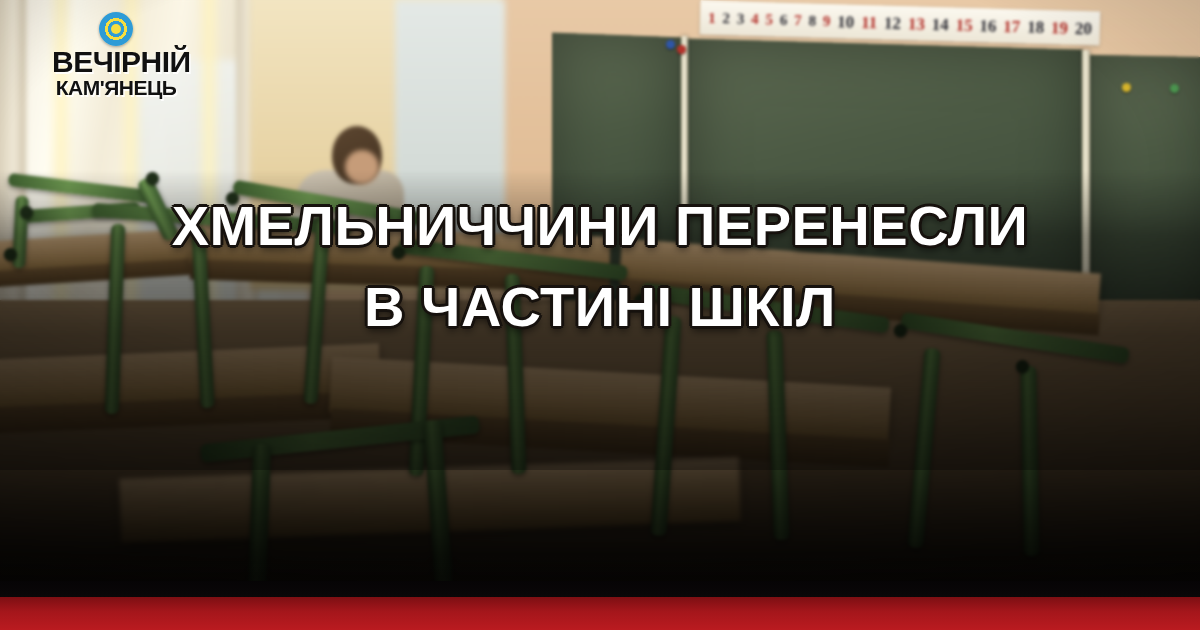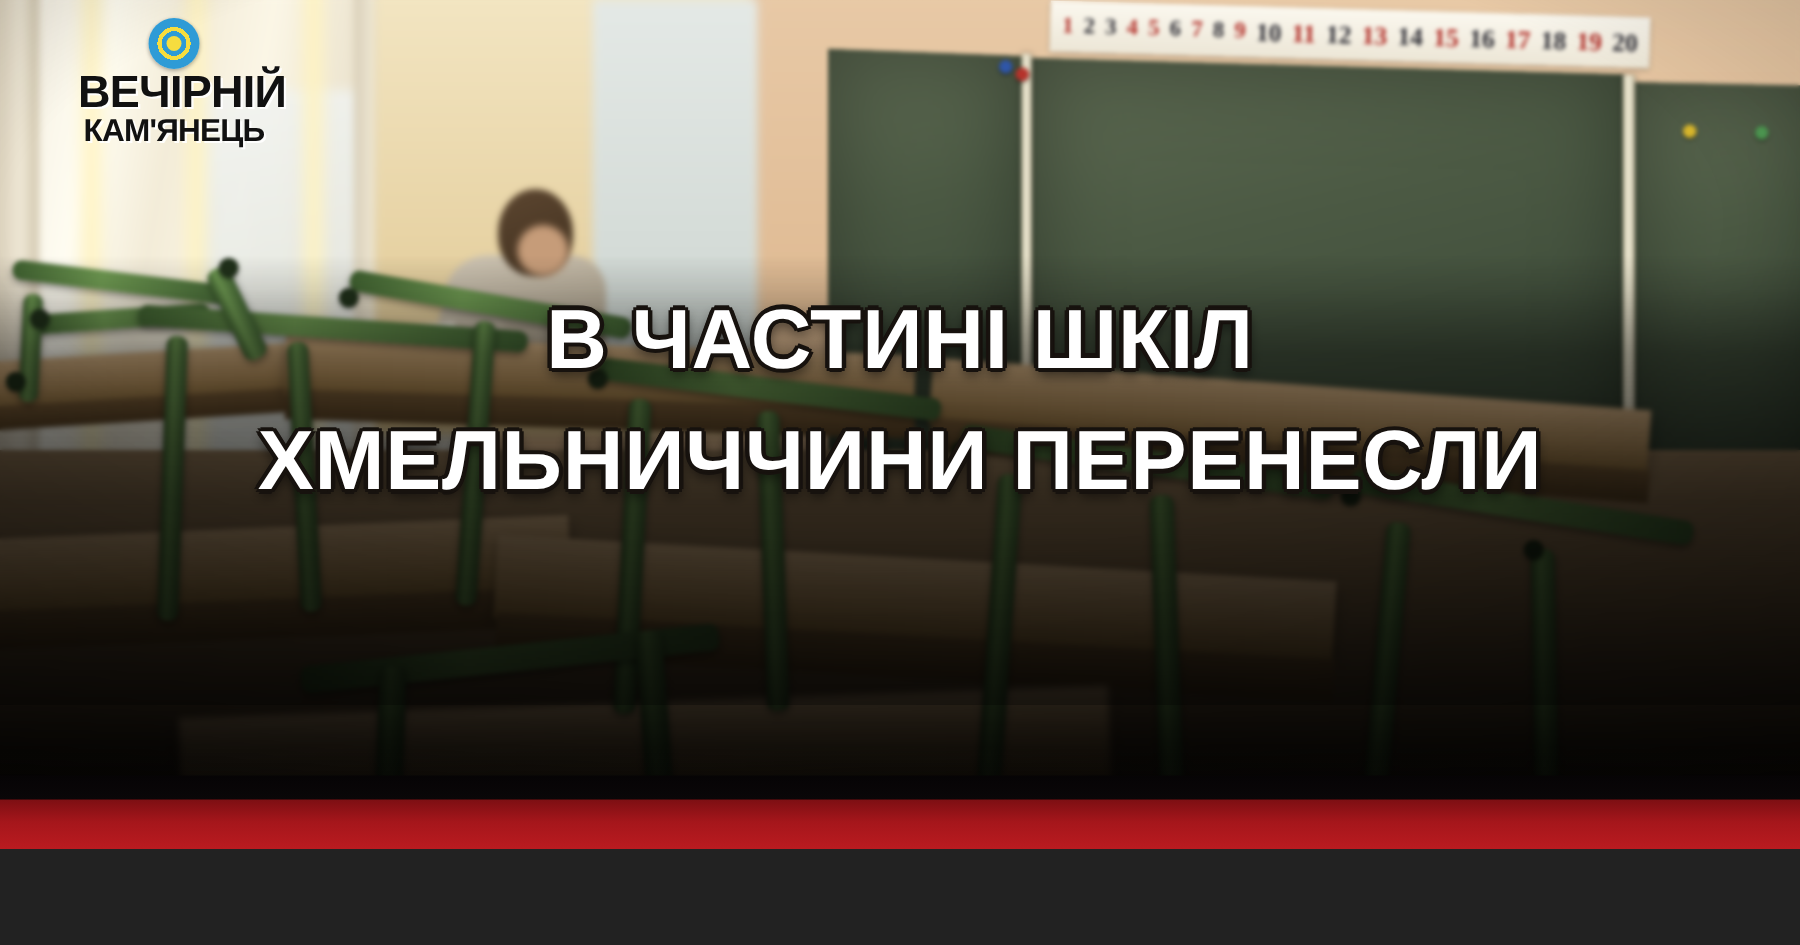--- a/index.html
+++ b/index.html
@@ -3,21 +3,21 @@
 <meta charset="utf-8">
 <style>
   html, body {
     margin: 0;
     padding: 0;
     background: #222;
   }
   #stage {
     position: relative;
     width: 1200px;
-    height: 566px;
+    height: 630px;
     overflow: hidden;
     font-family: "Liberation Sans", sans-serif;
     background: #7a6a52;
   }
 
   
   .photo {
     position: absolute;
     inset: 0;
     overflow: hidden;
@@ -415,20 +415,20 @@
     <div class="vignette"></div>
   </div>
 
   <div class="logo">
     <div class="logo-emblem"></div>
     <div class="logo-line1">ВЕЧІРНІЙ</div>
     <div class="logo-line2">КАМ'ЯНЕЦЬ</div>
   </div>
 
   <div class="headline">
+    <span class="headline-line">ХМЕЛЬНИЧЧИНИ ПЕРЕНЕСЛИ</span>
     <span class="headline-line">В ЧАСТИНІ ШКІЛ</span>
-    <span class="headline-line">ХМЕЛЬНИЧЧИНИ ПЕРЕНЕСЛИ</span>
   </div>
 
   <div class="bar-dark"></div>
   <div class="bar-red"></div>
 
 </div>
 
 </body></html>

